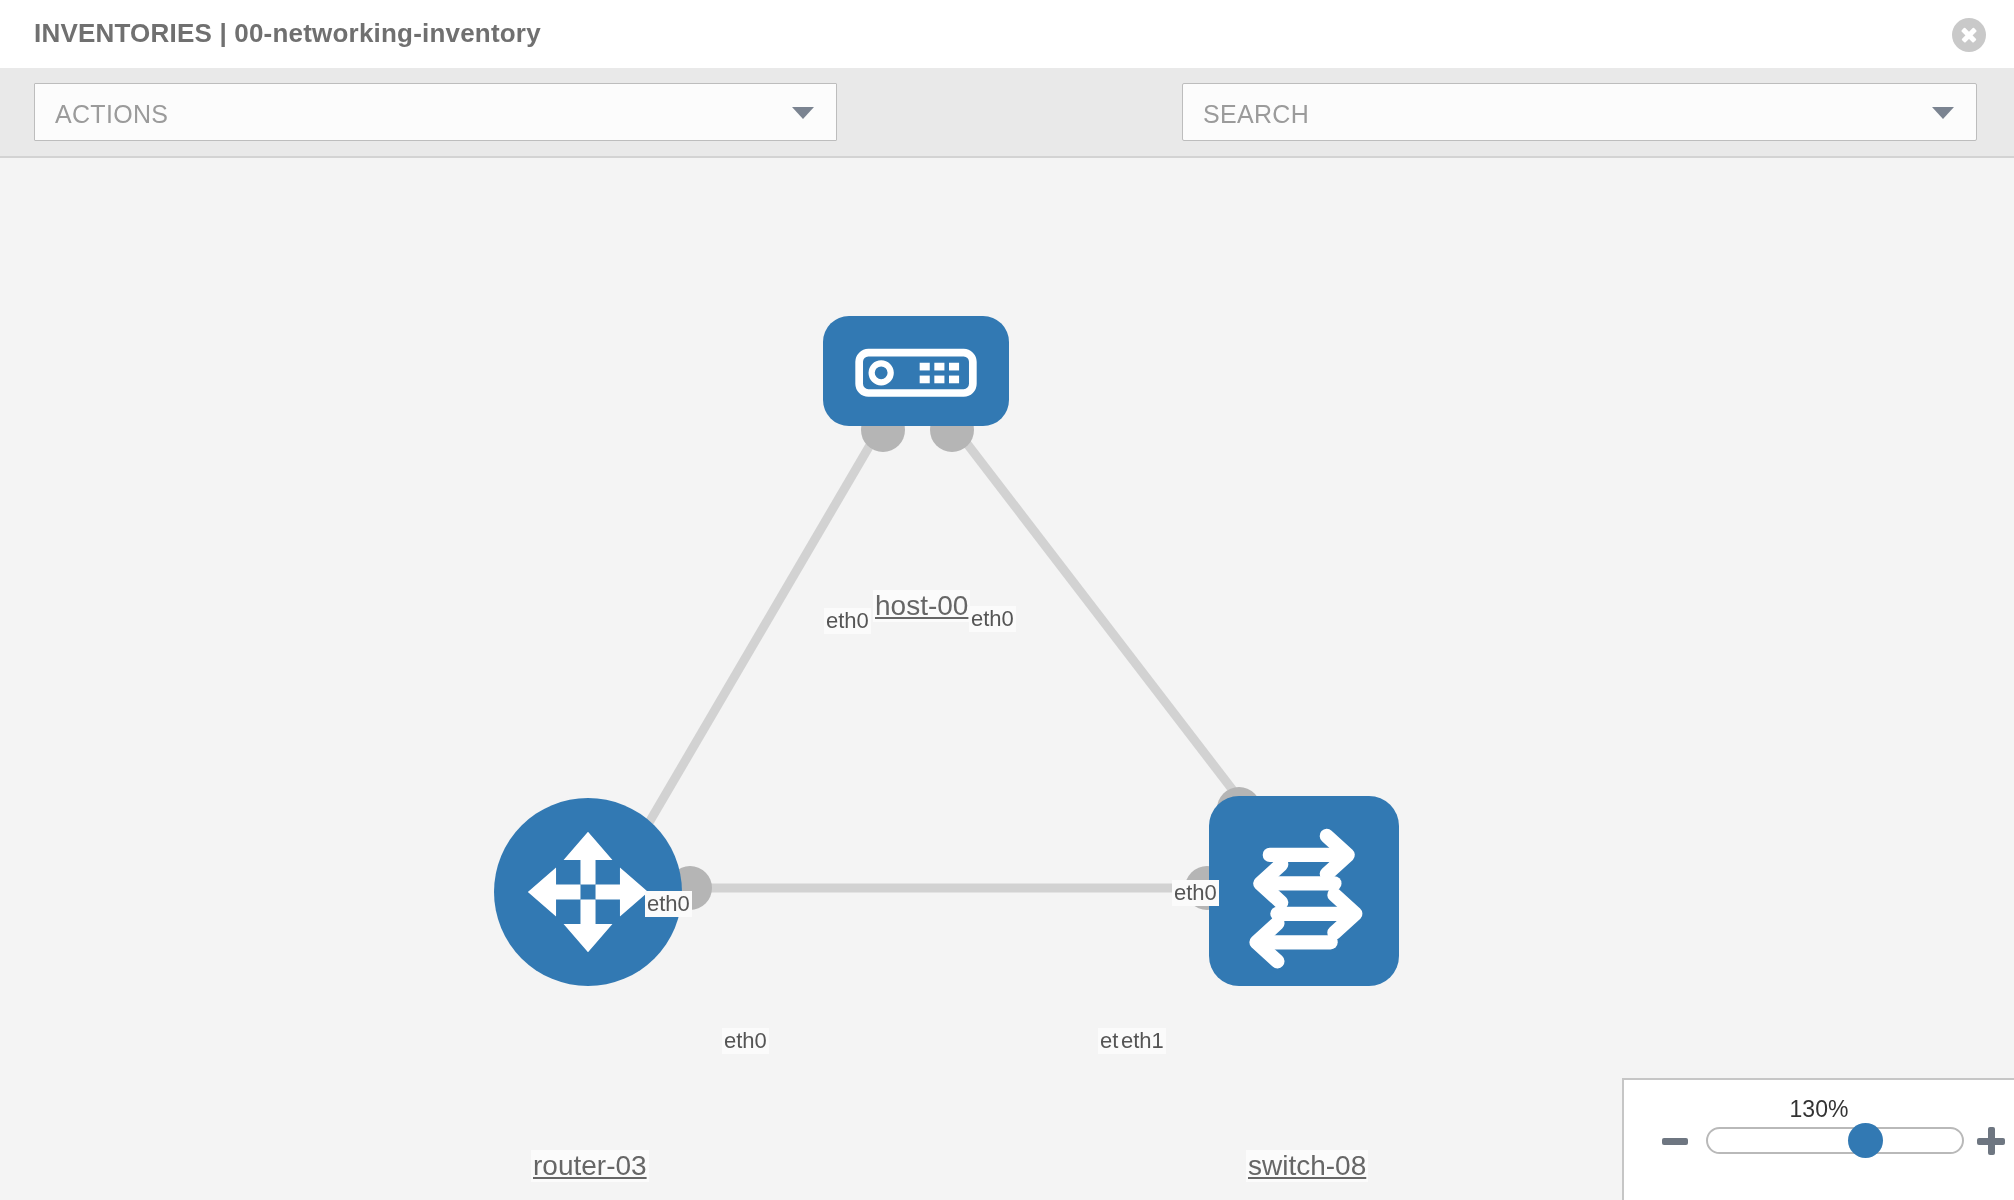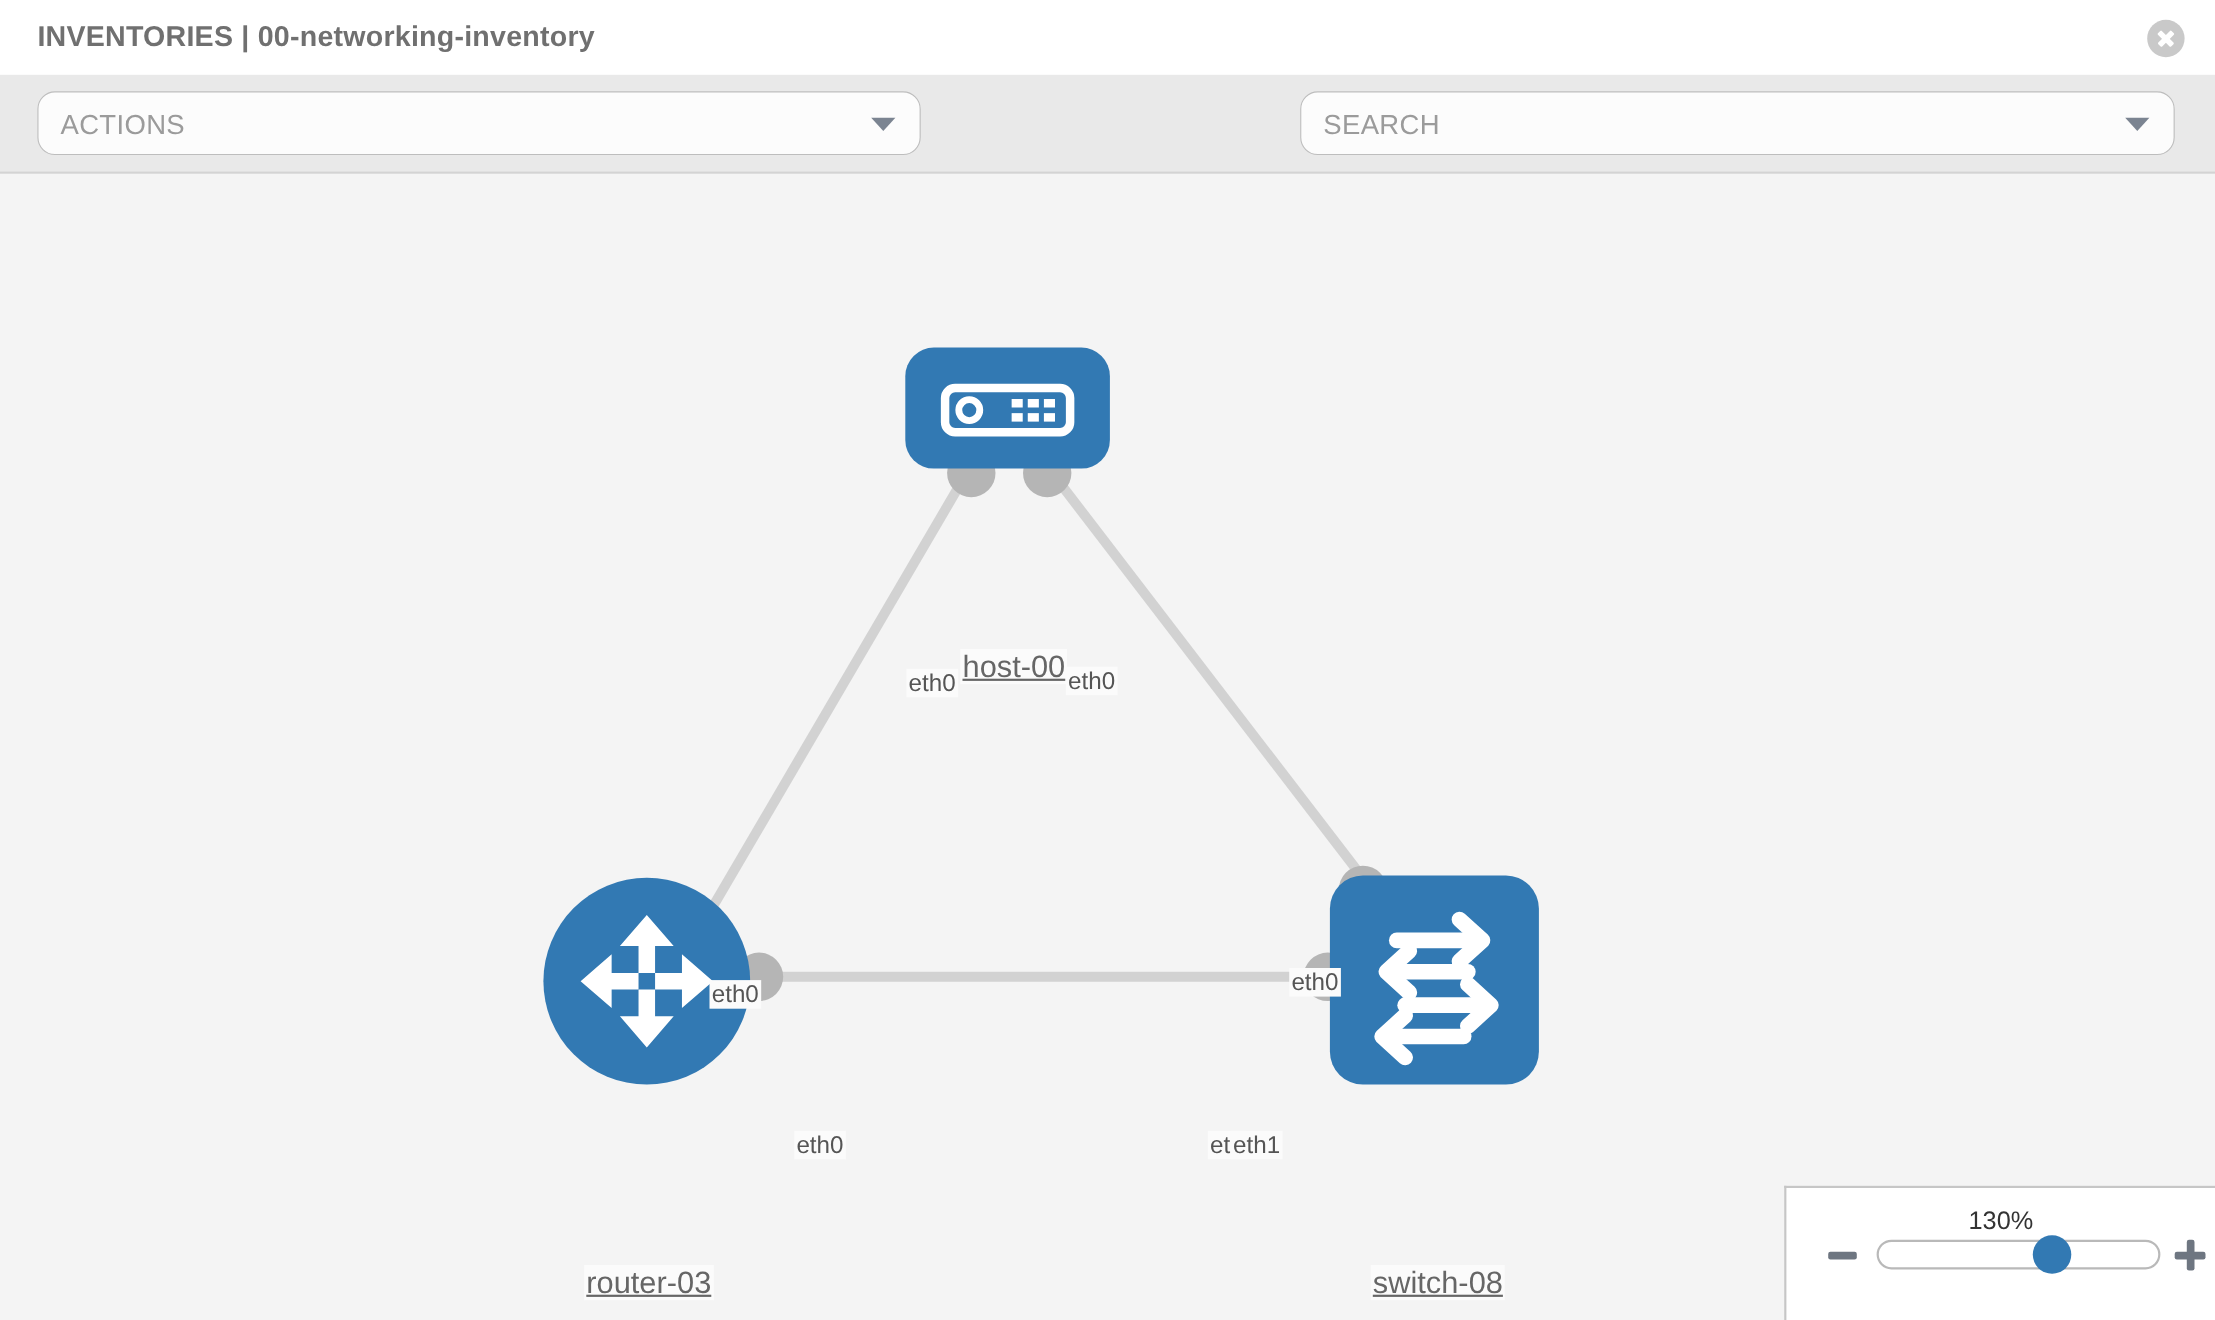--- a/index.html
+++ b/index.html
@@ -71,21 +71,21 @@
     box-sizing: border-box;
   }
   .actions-select {
     position: absolute;
     left: 34px;
     top: 15px;
     width: 803px;
     height: 58px;
     background: #fcfcfc;
     border: 1px solid #bdbdbd;
-    border-radius: 16px;
+    border-radius: 1px;
     box-sizing: border-box;
     cursor: pointer;
   }
   .actions-select .label {
     position: absolute;
     left: 20px;
     top: 16px;
     font-size: 25px;
     color: #9b9b9b;
     letter-spacing: 0.3px;
@@ -112,21 +112,21 @@
   .tool-key    { left: 1110px; }
 
   .search-box {
     position: absolute;
     left: 1182px;
     top: 15px;
     width: 795px;
     height: 58px;
     background: #fcfcfc;
     border: 1px solid #bdbdbd;
-    border-radius: 16px;
+    border-radius: 2px;
     box-sizing: border-box;
     cursor: text;
   }
   .search-box .label {
     position: absolute;
     left: 20px;
     top: 16px;
     font-size: 25px;
     color: #9b9b9b;
     letter-spacing: 0.3px;

